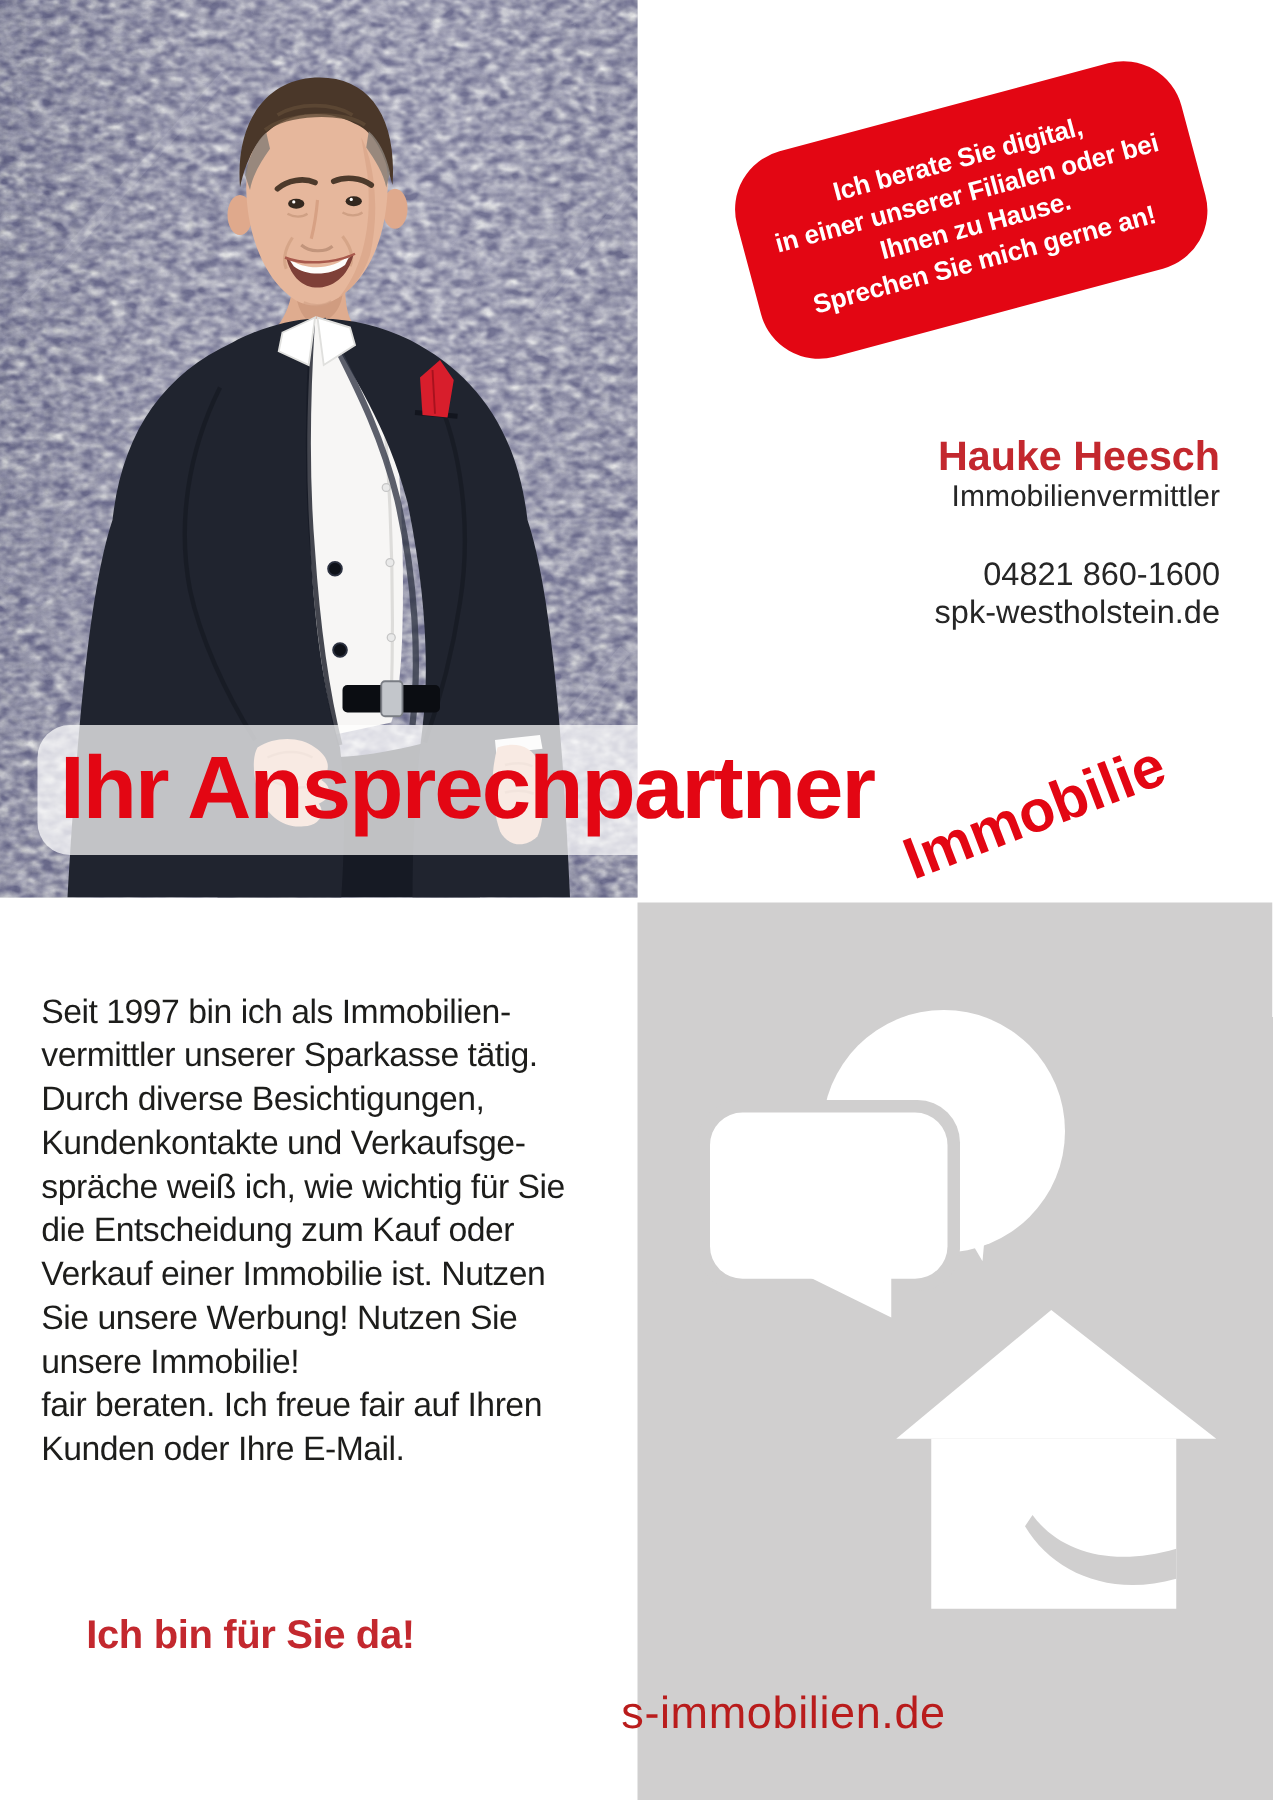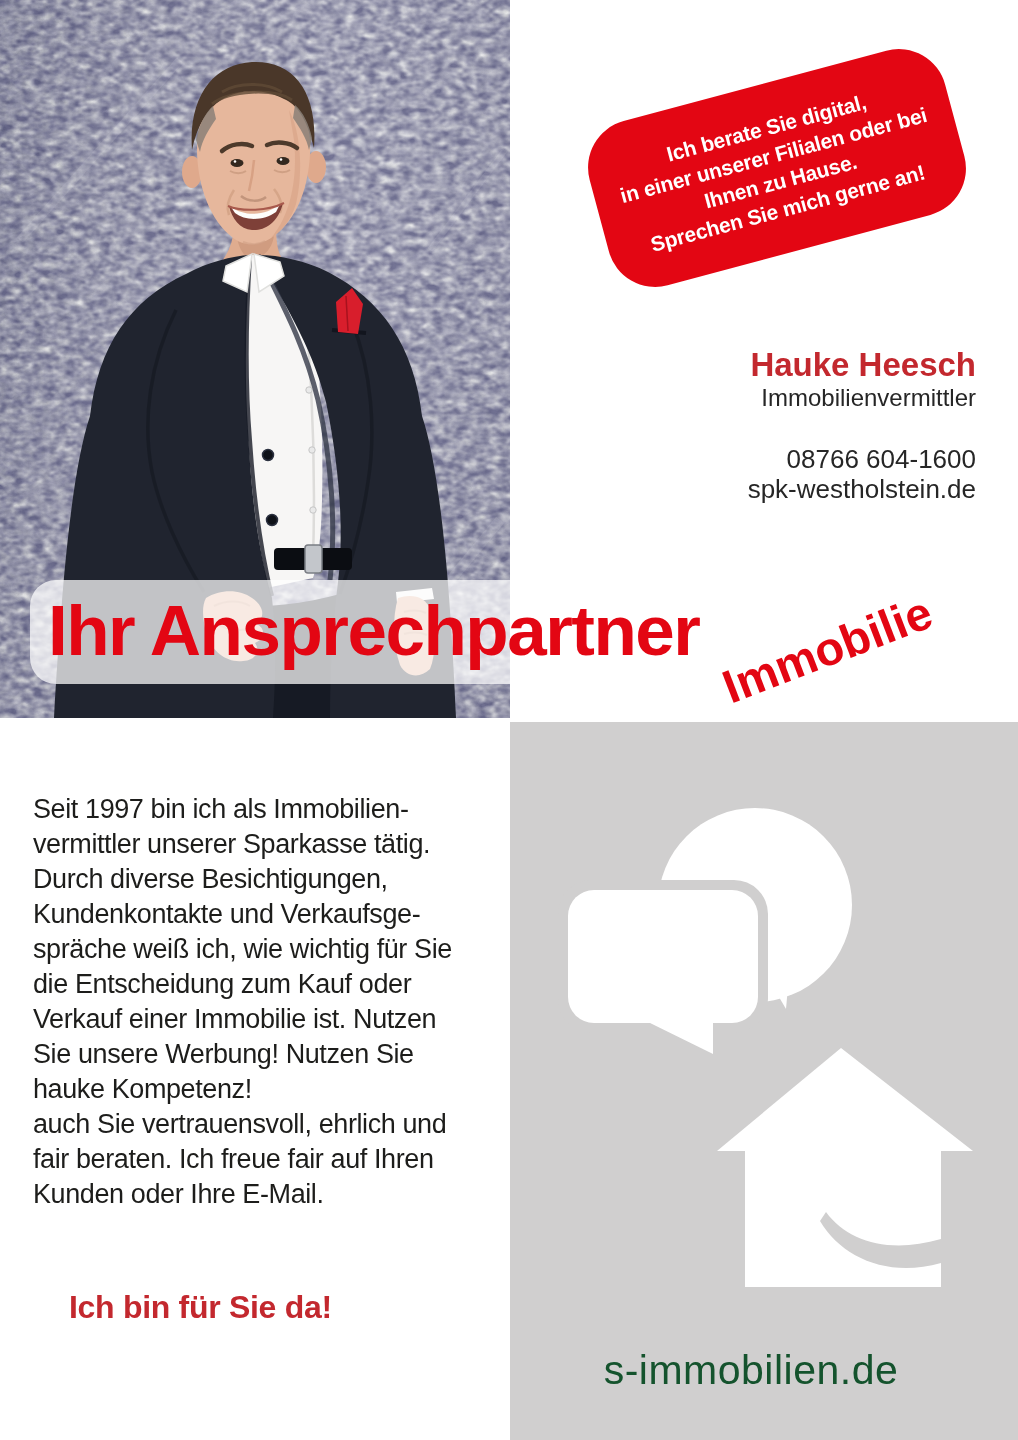--- a/index.html
+++ b/index.html
@@ -47,23 +47,23 @@
   }
 
   
   .bodytext{left:33px;top:792px;width:480px;color:#1d1d1b;}
   .bodytext div{font-size:27px;line-height:35px;letter-spacing:-0.4px;white-space:nowrap;}
   .closing{left:33px;top:1288px;font-size:32px;font-weight:700;color:#c3282e;line-height:38px;letter-spacing:-0.3px;margin-left:36px;}
 
   
   .panel{left:510px;top:722px;width:508px;height:718px;background:#d0cfcf;}
   .panel .website{
-    position:absolute;left:0;top:628px;width:100%;text-align:center;
+    position:absolute;left:0;top:628px;width:100%;text-align:left;
     transform:translateX(-13px);
-    color:#14532d;font-size:41px;line-height:40px;letter-spacing:0.5px;
+    color:#b91c1c;font-size:36px;line-height:40px;letter-spacing:0.5px;
   }
 </style>
 </head>
 <body>
 
 <div class="abs photo">
   <svg width="510" height="718" viewBox="0 0 510 718">
     <defs>
       <linearGradient id="wallGrad" x1="0" y1="0" x2="1" y2="0.3">
         <stop offset="0" stop-color="#aaacb1"></stop>
@@ -185,40 +185,39 @@
     <div>Ich berate Sie digital,</div>
     <div>in einer unserer Filialen oder bei</div>
     <div>Ihnen zu Hause.</div>
     <div>Sprechen Sie mich gerne an!</div>
   </div>
 
 <div class="abs contact">
   <div class="name">Hauke Heesch</div>
   <div class="role">Immobilienvermittler</div>
   <div class="gap"></div>
-  <div class="line">08766 604-1600</div>
+  <div class="line">04821 860-1600</div>
   <div class="line">spk-westholstein.de</div>
 </div>
 
 <div class="abs band">
   <div class="title">Ihr Ansprechpartner</div>
 </div>
 <div class="abs stamp">Immobilie</div>
 
 <div class="abs bodytext">
     <div>Seit 1997 bin ich als Immobilien-</div>
     <div>vermittler unserer Sparkasse tätig.</div>
     <div>Durch diverse Besichtigungen,</div>
     <div>Kundenkontakte und Verkaufsge-</div>
     <div>spräche weiß ich, wie wichtig für Sie</div>
     <div>die Entscheidung zum Kauf oder</div>
     <div>Verkauf einer Immobilie ist. Nutzen</div>
     <div>Sie unsere Werbung! Nutzen Sie</div>
-    <div>hauke Kompetenz!</div>
-    <div>auch Sie vertrauensvoll, ehrlich und</div>
+    <div>unsere Immobilie!</div>
     <div>fair beraten. Ich freue fair auf Ihren</div>
     <div>Kunden oder Ihre E-Mail.</div>
   </div>
 <div class="abs closing">Ich bin für Sie da!</div>
 
 <div class="abs panel">
   <svg width="508" height="718" viewBox="0 0 508 718" style="position:absolute;left:0;top:0;">
 
     <g fill="#ffffff">
       <circle cx="245" cy="183" r="97"></circle>

